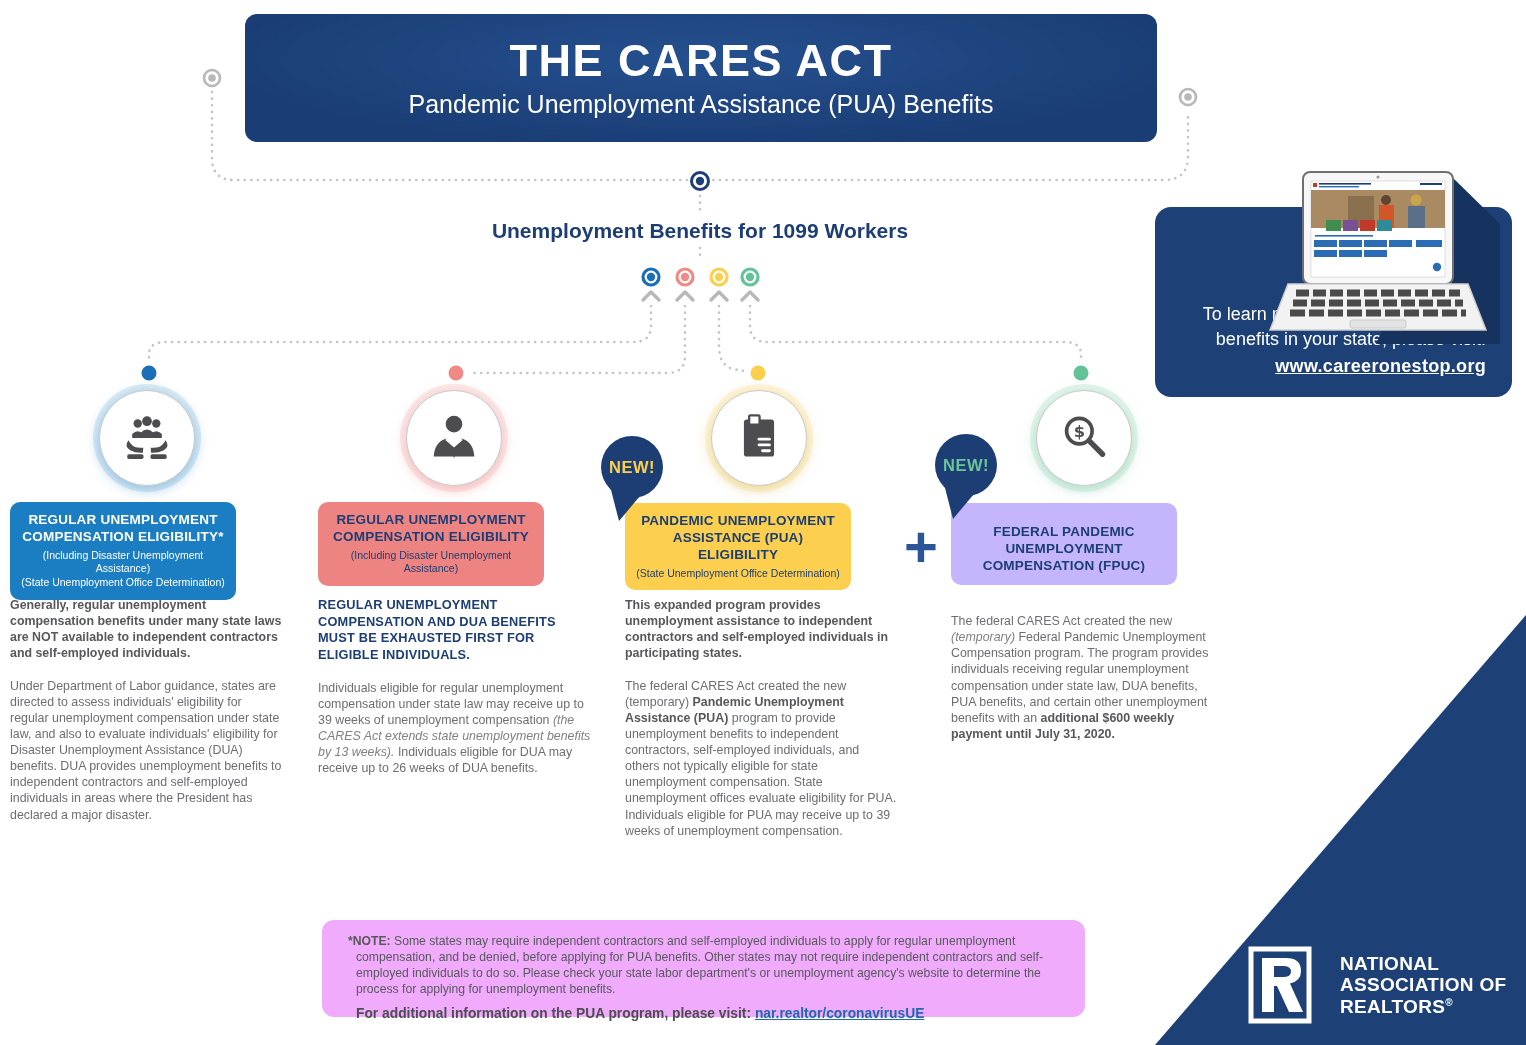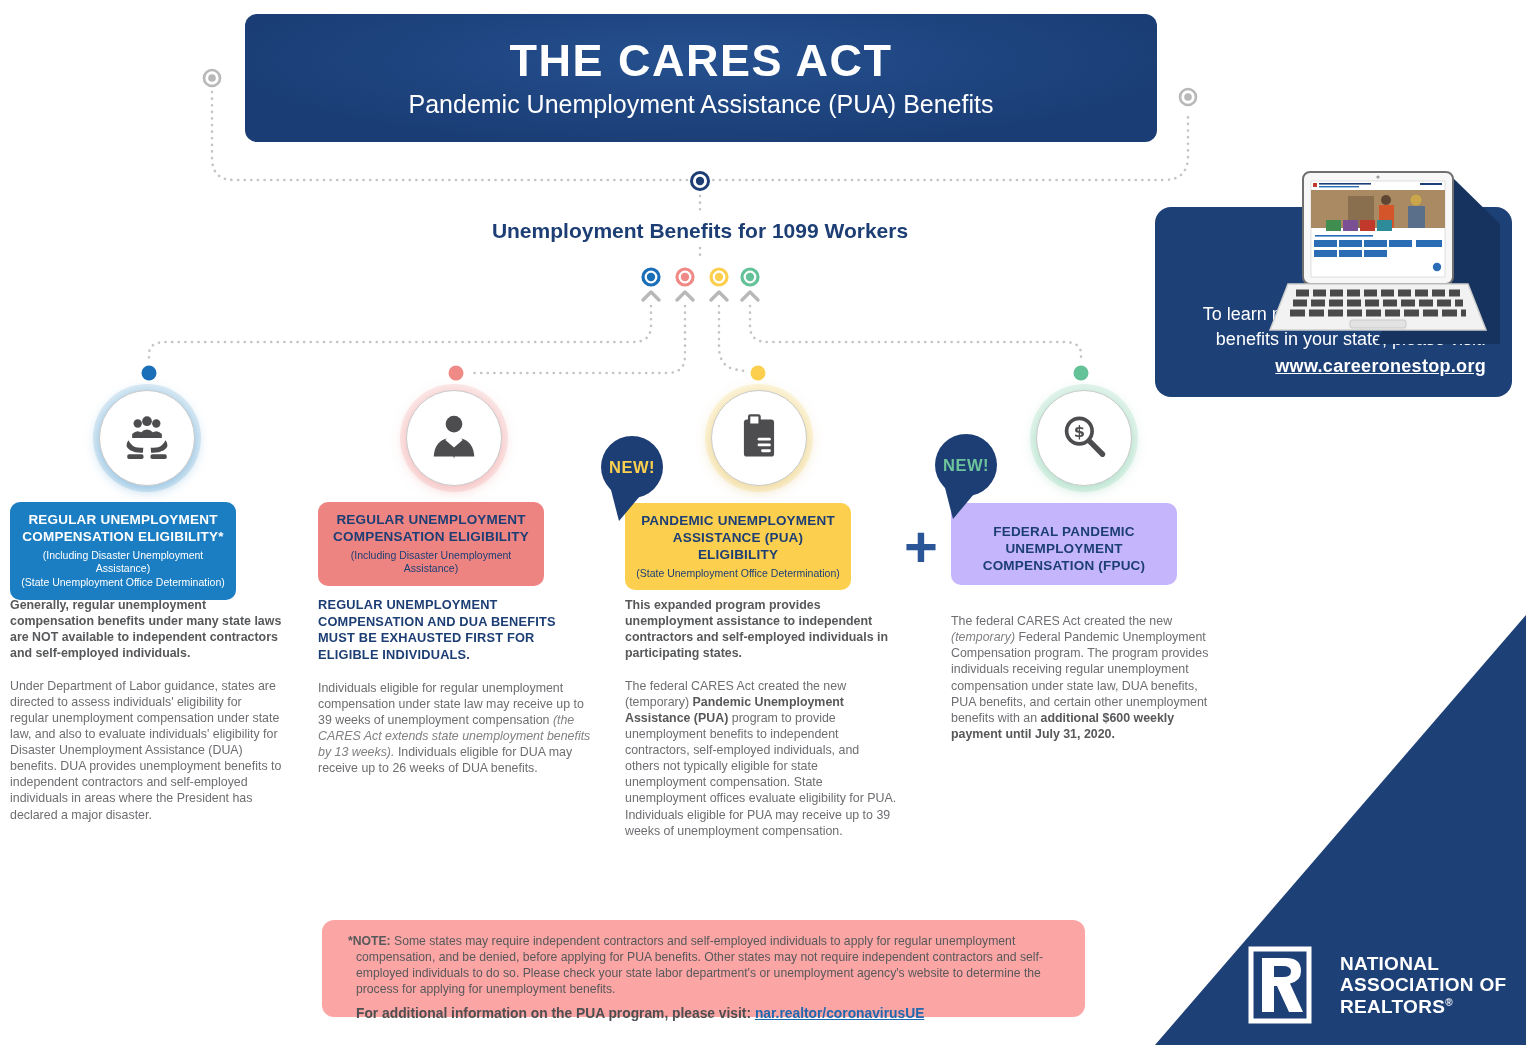--- a/index.html
+++ b/index.html
@@ -43,21 +43,21 @@
   
   .plus{color:#2a5697;font-size:58px;font-weight:800;line-height:1;}
   
   .info-box{left:1155px;top:207px;width:357px;height:190px;border-radius:16px;background:#1d4077;
             box-sizing:border-box;display:flex;flex-direction:column;justify-content:flex-end;
             align-items:flex-end;padding:0 26px 20px 20px;color:#ffffff;text-align:right;}
   .info-line{font-size:18px;font-weight:500;line-height:1.35;}
   .info-link{font-size:18px;font-weight:800;text-decoration:underline;color:#ffffff;margin-top:5px;
              letter-spacing:.3px;cursor:pointer;}
   
-  .note-box{left:322px;top:920px;width:763px;height:97px;background:#fca5a5;border-radius:12px;
+  .note-box{left:322px;top:920px;width:763px;height:97px;background:#f0abfc;border-radius:12px;
             box-sizing:border-box;padding:13px 22px 10px 34px;color:#58595b;}
   .note-text{font-size:12.2px;line-height:1.32;text-indent:-8px;}
   .note-cta{font-size:13.8px;font-weight:700;color:#4d4e50;margin-top:9px;}
   .note-link{color:#2167ae;text-decoration:underline;cursor:pointer;}
   
   .triangle{left:1155px;top:615px;width:371px;height:430px;background:#1d4077;
             clip-path:polygon(100% 0,100% 100%,0 100%);}
   .nar{left:1248px;top:946px;display:flex;align-items:center;gap:28px;color:#ffffff;}
   .nar-text{font-size:19px;font-weight:800;line-height:1.12;letter-spacing:.3px;}
   sup{font-size:10px;}

